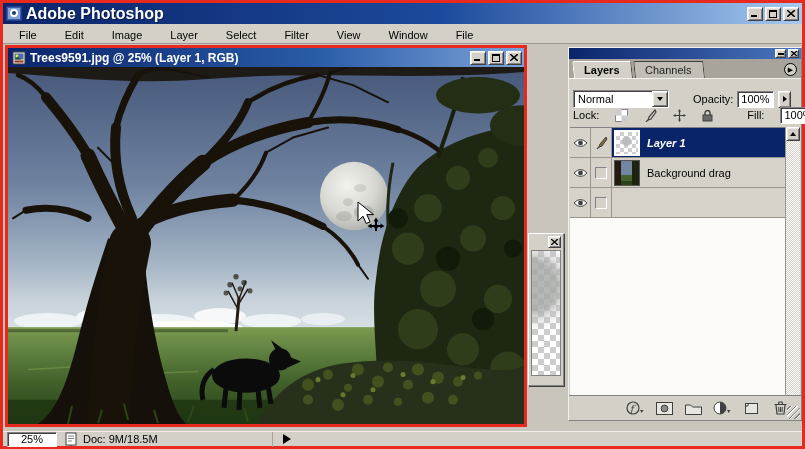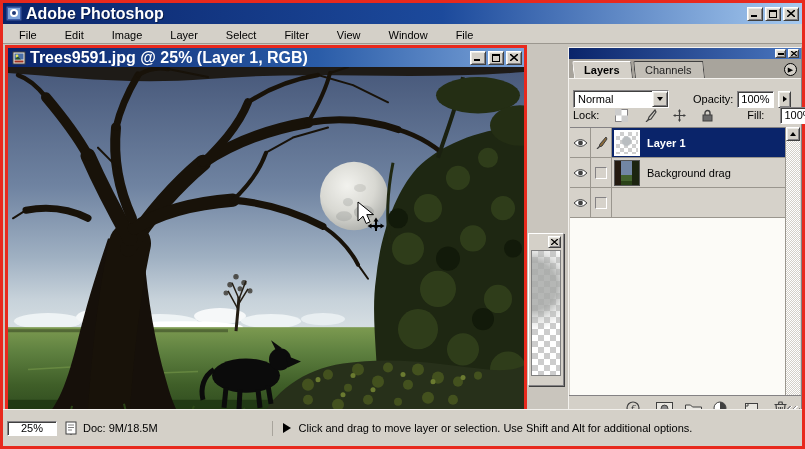--- a/index.html
+++ b/index.html
@@ -34,21 +34,21 @@
 
   
   .workspace { position:absolute; left:0; top:41px; width:799px; height:383px; background:#c9c5bd; }
 
   
   .doc-window { position:absolute; left:2px; top:1px; width:522px; height:382px;
     border:3px solid #e8291d; background:#d4d0c8; }
   .doc-titlebar { height:19px; background:linear-gradient(90deg,#0a246a,#2a5ca8 60%,#7ba3d8);
     display:flex; align-items:center; padding:0 2px; }
   .doc-icon { width:14px; height:14px; margin:0 4px 0 2px; flex:none; }
-  .doc-titlebar .t-text { color:#fff; font-weight:bold; font-size:16px; flex:1; white-space:nowrap; overflow:hidden; }
+  .doc-titlebar .t-text { color:#fff; font-weight:bold; font-size:12px; flex:1; white-space:nowrap; overflow:hidden; }
   .doc-canvas { position:relative; width:516px; height:357px; overflow:hidden; background:#6f83a1; }
   .doc-canvas svg.photo { display:block; width:516px; height:357px; }
 
   
   .cursor { position:absolute; left:347px; top:134px; width:30px; height:30px; pointer-events:none; }
 
   
   .float-win { position:absolute; left:525px; top:189px; width:36px; height:153px;
     background:#d4d0c8; border:1px solid #848284; border-top-color:#fff; border-left-color:#fff;
     box-shadow:1px 1px 0 #404040; }
@@ -89,21 +89,21 @@
   .val-field { width:37px; height:17px; display:flex; align-items:center; justify-content:flex-start; padding-left:3px; }
   .spin-btn { width:13px; height:17px; display:flex; align-items:center; justify-content:center; flex:none; }
   .pal-ctrl2 { height:22px; display:flex; align-items:center; padding:2px 4px 0 4px; gap:16px; }
   .lock-ico { width:14px; height:14px; display:flex; align-items:center; justify-content:center; }
 
   .layer-list { position:absolute; left:1px; top:79px; width:217px; height:268px; background:#fcfbf7;
     border-top:1px solid #848284; overflow:hidden; }
   .layer-row { height:30px; display:flex; align-items:stretch; border-bottom:1px solid #9a968e; background:#d6d2ca; }
   .cell { width:21px; flex:none; border-right:1px solid #9a968e; display:flex; align-items:center; justify-content:center; background:#d6d2ca; }
   .row-main { flex:1; display:flex; align-items:center; padding-left:2px; gap:7px; overflow:hidden; }
-  .row-main.selected { background:#0a246a; color:#fff; font-weight:bold; }
+  .row-main.selected { background:#0a246a; color:#fff; font-weight:bold;font-style:italic; }
   .thumb { width:26px; height:26px; flex:none; border:1px solid #555; }
   .thumb.checker { border:2px solid #fff; background:
       radial-gradient(circle at 48% 42%, #b9bdc0 0 23%, transparent 32%),
       linear-gradient(45deg,#cfcfcf 25%,transparent 25% 75%,#cfcfcf 75%),
       linear-gradient(45deg,#cfcfcf 25%,transparent 25% 75%,#cfcfcf 75%) #fff;
       background-size:100% 100%, 8px 8px, 8px 8px; background-position:0 0,0 0,4px 4px; }
   .thumb.photo { background:
       linear-gradient(90deg,#241a10 0 26%, transparent 26% 70%, #1c2410 70% 100%),
       linear-gradient(180deg,#7286a4 0 58%, #44622e 58% 82%, #2a4218 82% 100%); }
   .layer-name { white-space:nowrap; overflow:hidden; }
@@ -118,21 +118,21 @@
   .tri-up { width:0; height:0; border-left:3px solid transparent; border-right:3px solid transparent; border-bottom:4px solid #000; }
   .tri-dn { width:0; height:0; border-left:3px solid transparent; border-right:3px solid transparent; border-top:4px solid #000; }
 
   .pal-bottom { position:absolute; left:0; bottom:0; width:232px; height:25px; border-top:1px solid #848284;
     background:#d4d0c8; display:flex; align-items:center; padding-left:56px; gap:9px; }
   .pb-ico { width:20px; height:17px; display:flex; align-items:center; justify-content:center; }
   .grip { position:absolute; right:1px; bottom:1px; width:13px; height:13px;
     background:repeating-linear-gradient(135deg, transparent 0 2px, #848284 2px 3px, #fff 3px 4px); }
 
   
-  .statusbar { position:absolute; left:0; bottom:0; width:799px; height:37px; background:#d4d0c8;
+  .statusbar { position:absolute; left:0; bottom:0; width:799px; height:15px; background:#d4d0c8;
     border-top:1px solid #f2f0ec; display:flex; align-items:center; padding:0 4px; }
   .zoom-box { width:50px; height:15px; display:flex; align-items:center; justify-content:center; }
   .page-ico { width:12px; height:14px; margin:0 6px 0 8px; }
   .doc-info { margin-right:18px; white-space:nowrap; }
   .hint-wrap { display:flex; align-items:center; gap:8px; margin-left:96px; border-left:1px solid #a8a49c; padding-left:10px; height:15px; }
   .play-tri { width:0; height:0; border-top:5px solid transparent; border-bottom:5px solid transparent; border-left:8px solid #000; }
   .hint-text { white-space:nowrap; }
 </style>
 </head>
 <body>
@@ -583,17 +583,16 @@
   <div class="statusbar">
     <span class="zoom-box bev-in">25%</span>
     <svg class="page-ico" viewBox="0 0 12 14">
       <rect x="1" y="1" width="10" height="12" fill="#fff" stroke="#404040"></rect>
       <path d="M3,4 H9 M3,6.5 H9 M3,9 H7" stroke="#808080"></path>
       <path d="M6,13 L6,15 M4,15 L8,15" stroke="#404040"></path>
     </svg>
     <span class="doc-info">Doc: 9M/18.5M</span>
     <span class="hint-wrap">
       <span class="play-tri"></span>
-      <span class="hint-text">Click and drag to move layer or selection.  Use Shift and Alt for additional options.</span>
     </span>
   </div>
 
 </div>
 
 </body></html>

